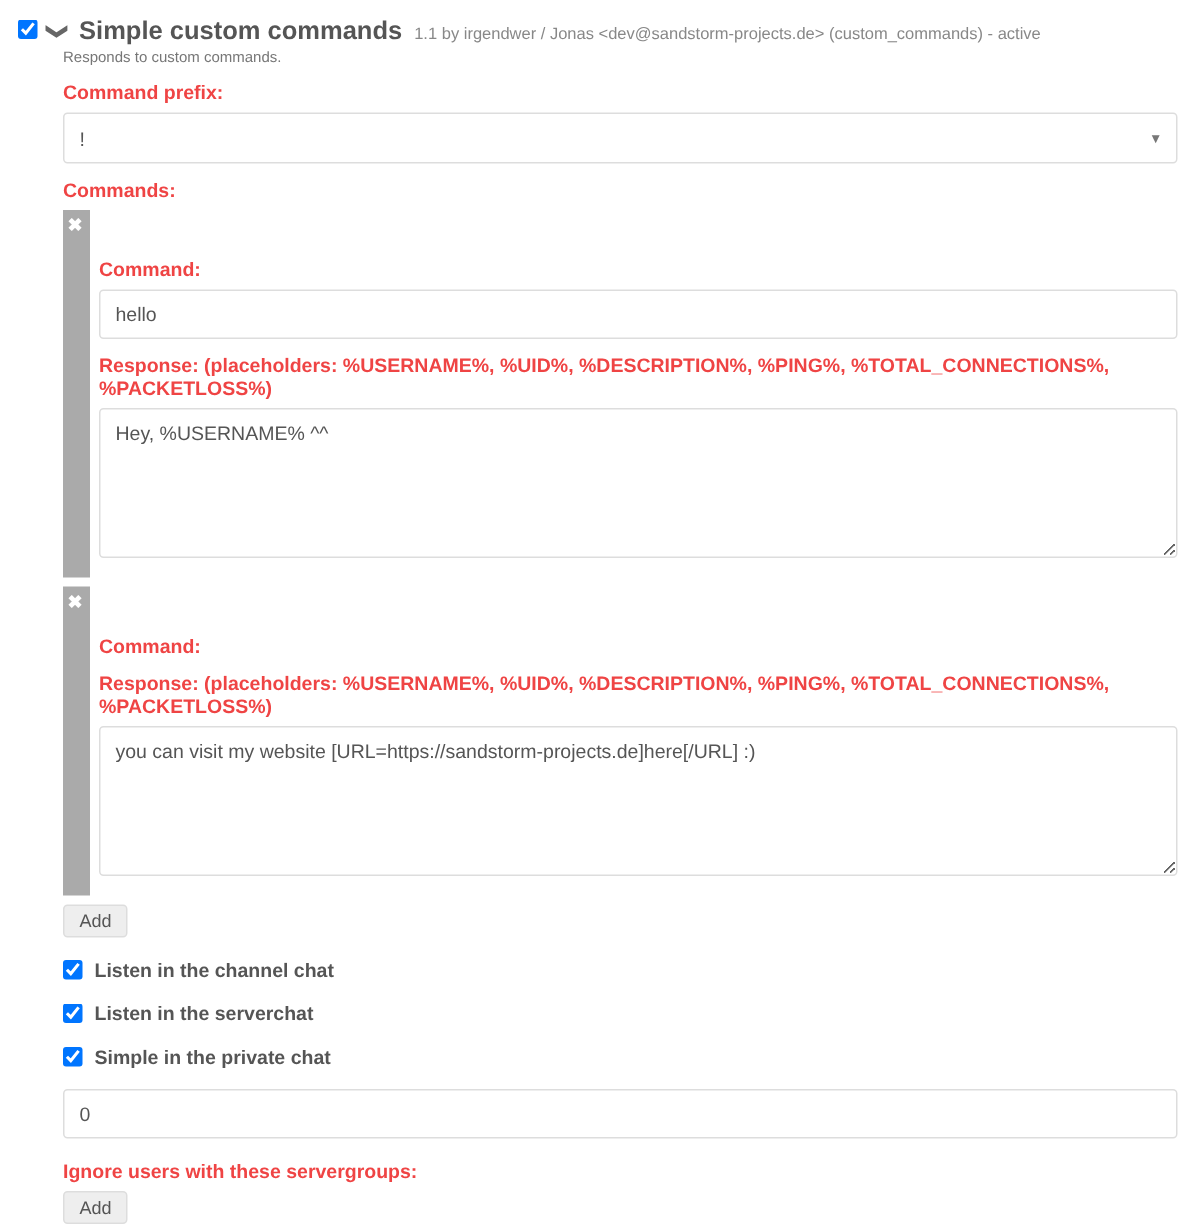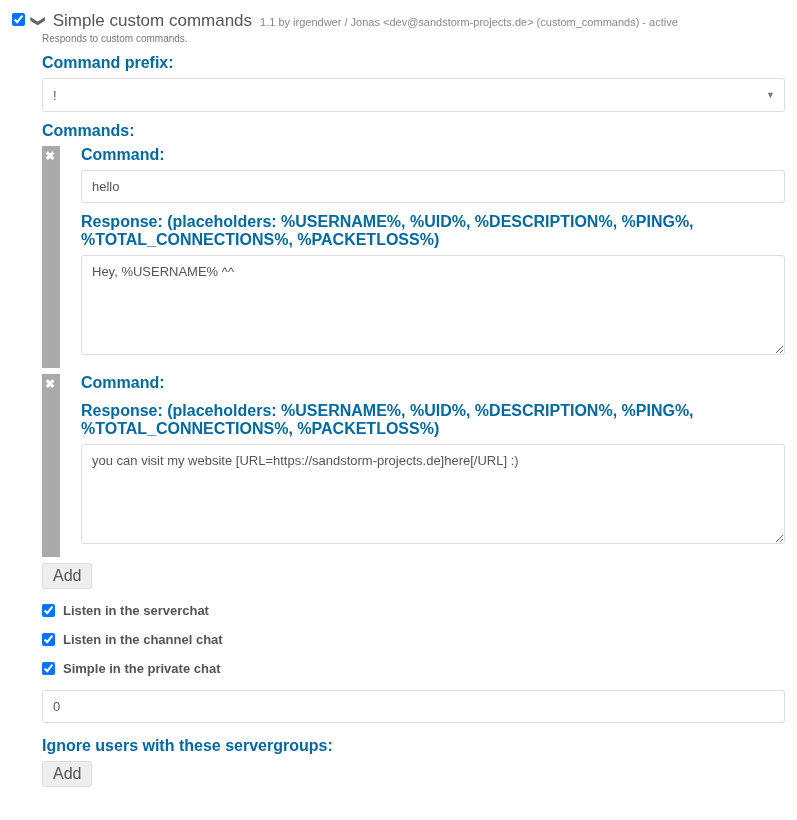--- a/index.html
+++ b/index.html
@@ -23,40 +23,40 @@
   .chevron {
     font-weight: bold;
     color: #666;
     cursor: pointer;
     font-size: 14px;
     transform: translateY(1px);
   }
   .title {
     font-size: 17px;
     color: #555;
-    font-weight: 400;
+    font-weight: 700;
   }
   .meta {
     font-size: 11px;
     color: #888;
   }
   .subtitle {
     font-size: 10px;
     color: #777;
     margin-left: 30px;
     margin-top: 2px;
   }
   .section {
     margin-left: 30px;
     margin-top: 10px;
   }
   .label {
     font-weight: bold;
-    font-size: 16px;
-    color: #0369a1;
+    font-size: 13px;
+    color: #ef4444;
     margin-bottom: 6px;
     display: block;
   }
   select, input[type="text"], textarea {
     width: 100%;
     border: 1px solid #ddd;
     border-radius: 3px;
     padding: 8px 10px;
     font-size: 13px;
     font-family: inherit;
@@ -101,30 +101,31 @@
     left: 3px;
     color: #fff;
     font-weight: bold;
     font-size: 12px;
     cursor: pointer;
     line-height: 1;
     user-select: none;
   }
   .command-body {
     flex: 1;
-    padding-left: 21px;
+    padding-left: 6px;
+    margin-top: 32px;
   }
   .command-body .label { margin-top: 0; }
   .command-body .field-group { margin-bottom: 10px; }
   .btn {
     background: #eee;
     border: 1px solid #ddd;
     border-radius: 3px;
     padding: 3px 10px;
-    font-size: 16px;
+    font-size: 12px;
     color: #555;
     cursor: pointer;
     font-family: inherit;
   }
   .checkbox-row {
     margin-top: 14px;
     display: flex;
     align-items: center;
     gap: 8px;
   }
@@ -176,25 +177,25 @@
           <div class="field-group"><span class="label">Command:</span></div>
           <div class="field-group"><span class="label">Response: (placeholders: %USERNAME%, %UID%, %DESCRIPTION%, %PING%, %TOTAL_CONNECTIONS%, %PACKETLOSS%)</span><textarea style="">you can visit my website [URL=https://sandstorm-projects.de]here[/URL] :)</textarea></div>
         </div>
       </div>
     </div>
 
   <button class="btn">Add</button>
 
   <div class="checkbox-row">
     <input type="checkbox" checked="" style="">
-    <label>Listen in the serverchat</label>
+    <label>Listen in the channel chat</label>
   </div>
   <div class="checkbox-row">
     <input type="checkbox" checked="" style="">
-    <label>Listen in the channel chat</label>
+    <label>Listen in the serverchat</label>
   </div>
   <div class="checkbox-row">
     <input type="checkbox" checked="" style="">
     <label>Simple in the private chat</label>
   </div>
 
   <div class="field-block">
     <input type="text" value="0" style="">
   </div>
 

